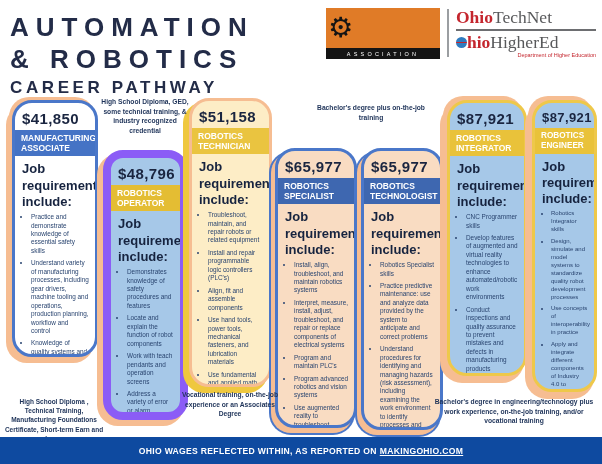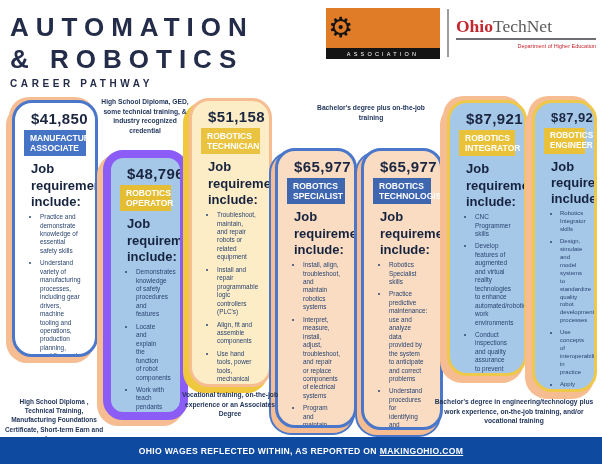--- a/index.html
+++ b/index.html
@@ -3,38 +3,38 @@
 <meta charset="utf-8">
 <style>
   html,body{margin:0;padding:0;background:#ffffff;}
   #canvas{
     position:relative;width:602px;height:464px;background:#ffffff;overflow:hidden;
     font-family:"Liberation Sans","DejaVu Sans",sans-serif;
   }
   
   .title-block{position:absolute;left:10px;top:12px;color:#232c48;}
   .title-line{font-size:26px;font-weight:800;letter-spacing:7px;line-height:1.23;}
-  .subtitle{font-size:10px;font-weight:800;letter-spacing:3.6px;margin-top:2px;color:#232c48;}
+  .subtitle{font-size:17px;font-weight:800;letter-spacing:3.6px;margin-top:2px;color:#232c48;}
   .logos{position:absolute;top:8px;right:6px;display:flex;align-items:center;gap:7px;}
   .oma{width:114px;}
   .oma-top{display:flex;align-items:center;background:#e07b27;height:40px;}
   .gear{font-family:"DejaVu Sans",sans-serif;font-size:28px;color:#141414;line-height:1;margin:0 1px 0 2px;}
   .oma-text{color:#fff;font-weight:700;font-size:10px;line-height:1.15;letter-spacing:-0.2px;border-left:2px solid #141414;padding-left:3px;}
   .oma-banner{background:#141414;color:#fff;font-size:5.5px;letter-spacing:3.2px;text-align:center;padding:2.5px 0 2px;}
   .logo-divider{width:2px;height:48px;background:#9b9ea1;}
   .ohio-block{display:flex;flex-direction:column;width:140px;justify-content:space-between;}
   .wordmark{font-family:"Liberation Serif","DejaVu Serif",serif;font-size:17.5px;line-height:1.05;white-space:nowrap;}
   .red{color:#c4262e;font-weight:700;}
   .gray{color:#58595b;}
   .sep{height:1.5px;background:#6d6e71;margin:2.5px 0;}
   .globe{display:inline-block;width:11px;height:11px;border-radius:50%;vertical-align:baseline;
     background:linear-gradient(180deg,#2f7bbf 42%,#c4262e 42%,#c4262e 58%,#2f7bbf 58%);}
   .dept{font-size:5.5px;color:#c4262e;text-align:right;margin-top:1px;font-family:"Liberation Sans",sans-serif;}
   
-  .card{position:absolute;box-sizing:border-box;border-radius:20px;padding:6px 15px 5px;overflow:hidden;}
+  .card{position:absolute;box-sizing:border-box;border-radius:20px;padding:6px 6px 5px;overflow:hidden;}
   .salary{font-size:15px;font-weight:800;color:#1a2540;letter-spacing:.4px;margin:1px 0 3px 1px;}
   .card-title{margin:2px -6px 0;padding:3px 6px;font-size:8.5px;font-weight:800;color:#ffffff;line-height:1.2;}
   .jobreq{font-size:13px;font-weight:800;color:#16233f;margin:5px 0 3px 1px;line-height:1.25;width:72%;}
   ul.bullets{margin:0;padding-left:10px;}
   ul.bullets li{font-size:6.4px;color:#2a4570;line-height:1.32;margin-bottom:4px;}
   
   .t1{background:#ffffff;border:3px solid #4a77c9;box-shadow:-5px 5px 0 1px #f6bd92,-3px -3px 0 0 #f6bd92;}
   .t1 .card-title{background:#4573c5;}
   .t2{background:#a6c8e8;border:8px solid #8b5cf6;box-shadow:-5px 5px 0 1px #f6bd92;}
   .t2 .card-title{background:#e4bd33;}
@@ -83,20 +83,21 @@
     <div class="oma">
       <div class="oma-top">
         <span class="gear">⚙</span>
       </div>
       <div class="oma-banner">ASSOCIATION</div>
     </div>
     <div class="logo-divider"></div>
     <div class="ohio-block">
       <div class="wordmark"><span class="red">Ohio</span><span class="gray">TechNet</span></div>
       <div class="sep"></div>
+      <div class="wordmark"><span class="globe"></span><span class="red">hio</span><span class="gray">HigherEd</span></div>
       <div class="dept">Department of Higher Education</div>
     </div>
   </div>
 
   <div class="card t1" id="card1">
     <div class="salary">$41,850</div>
     <div class="card-title">MANUFACTURING ASSOCIATE</div>
     <div class="jobreq">Job requirements include:</div>
     <ul class="bullets">
         <li>Practice and demonstrate knowledge of essential safety skills</li>

